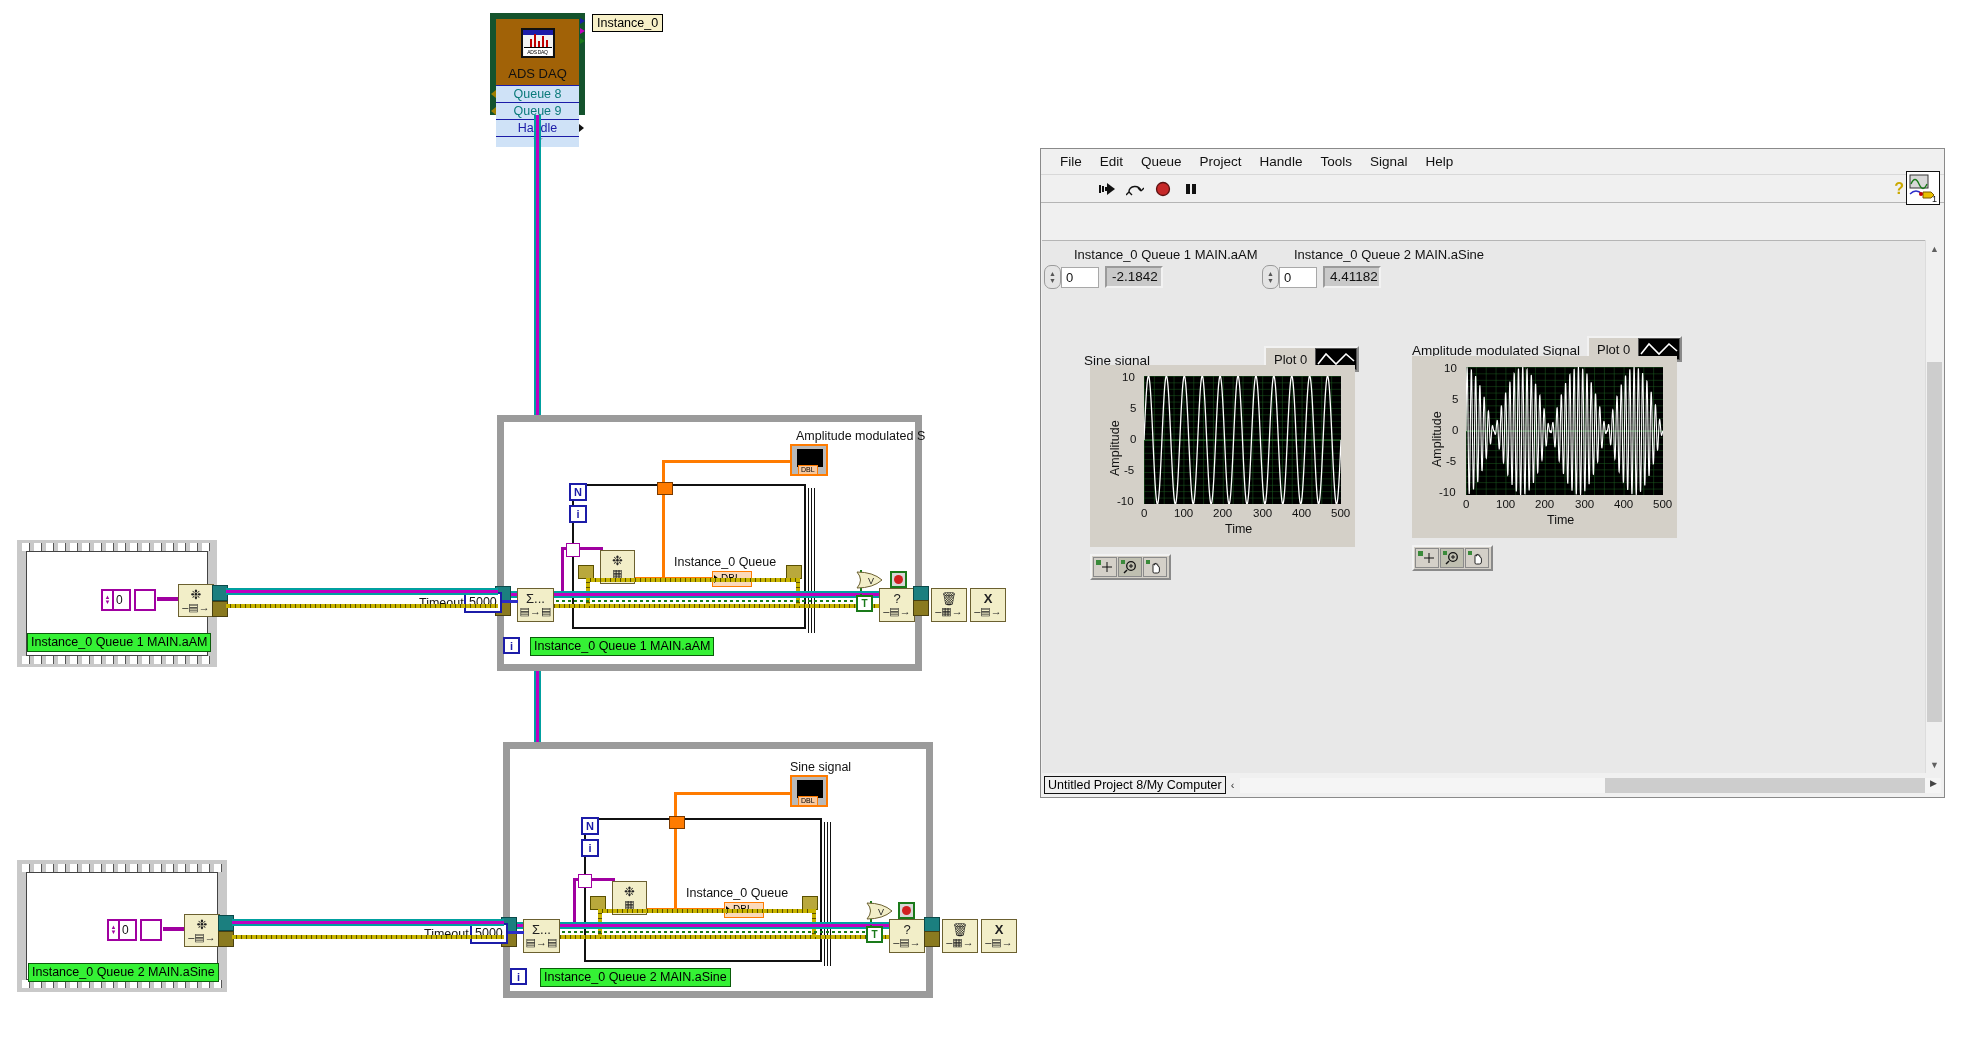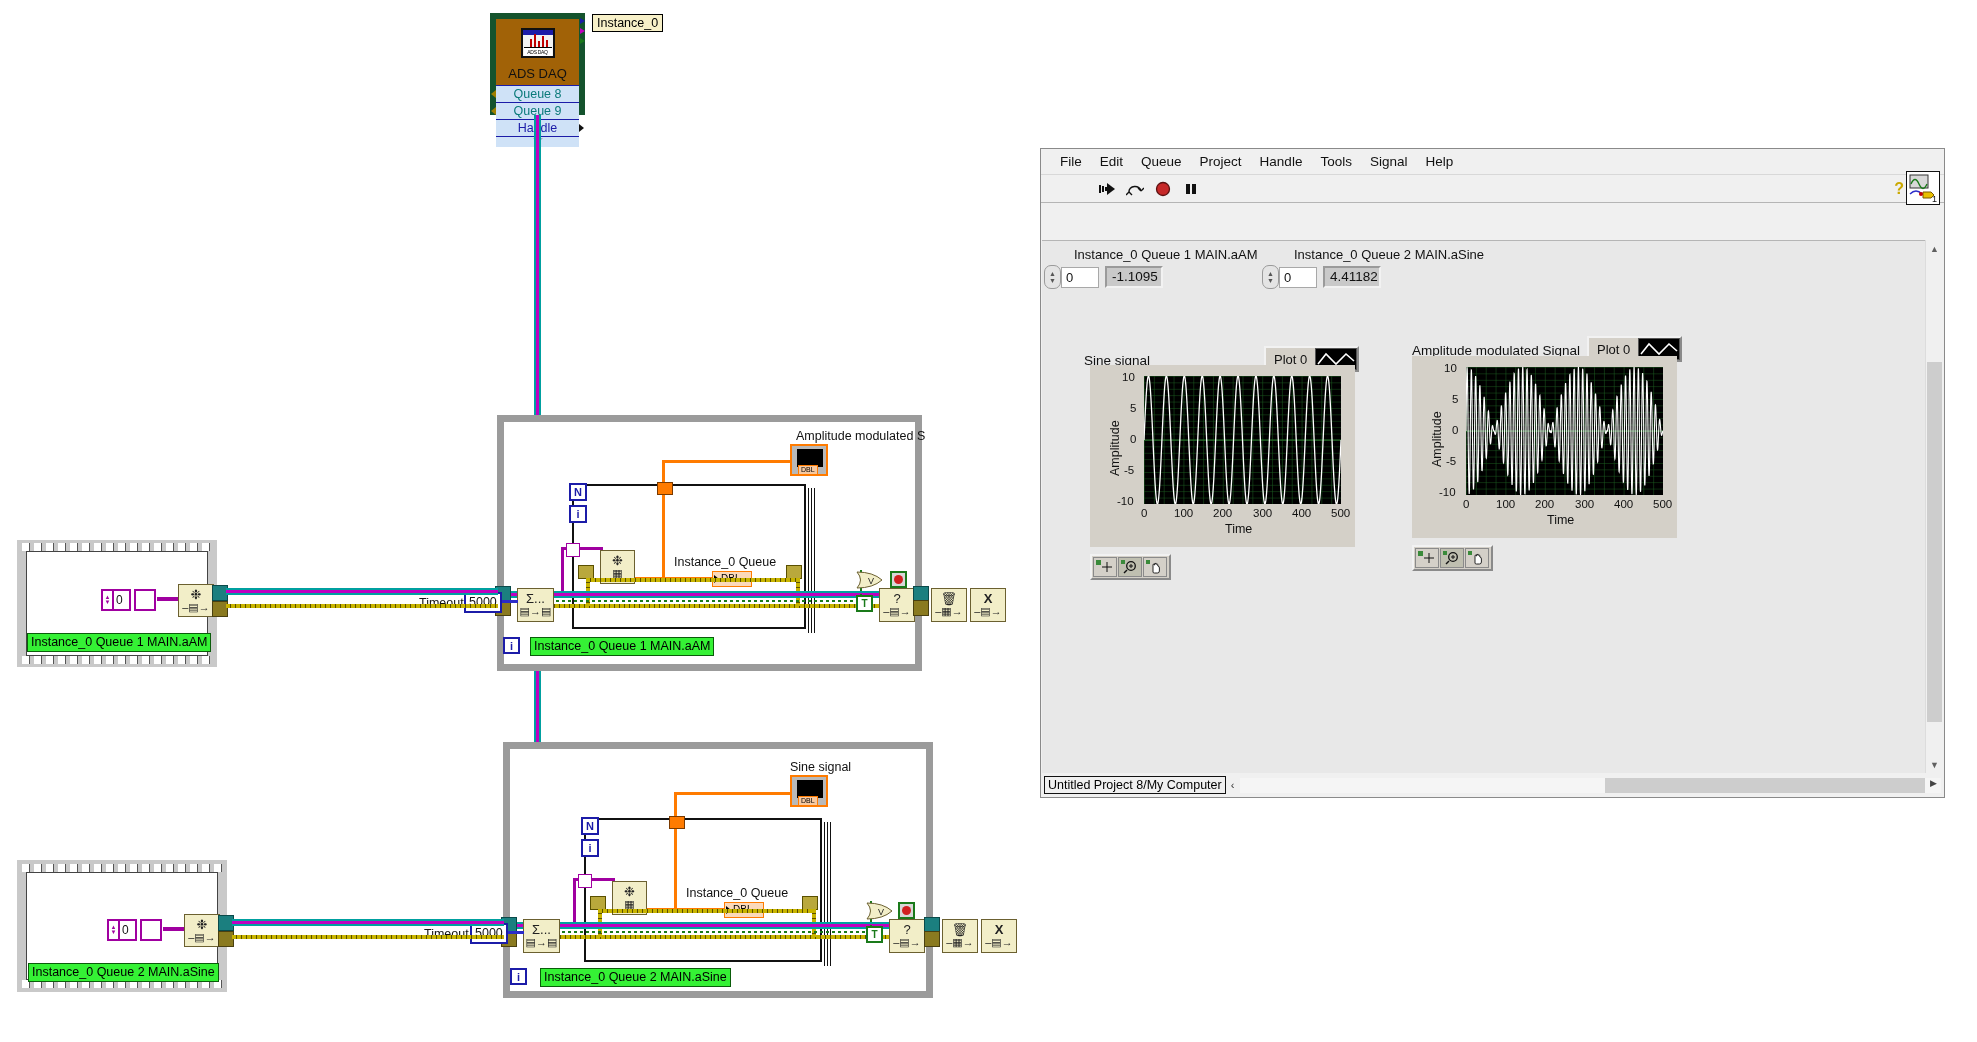--- a/index.html
+++ b/index.html
@@ -480,21 +480,21 @@
 
   <div class="fp-canvas">
 
     <div class="nr-caption" style="left:32px;top:6px;">Instance_0 Queue 1 MAIN.aAM</div>
     <div class="num-readout" style="left:2px;top:24px;">
       <div class="nr-spin">
           <span>▲</span>
           <span>▼</span>
         </div>
       <div class="nr-index">0</div>
-      <div class="nr-value" style="width:58px;margin-left:6px;">-1.1095</div>
+      <div class="nr-value" style="width:58px;margin-left:6px;">-2.1842</div>
     </div>
 
     <div class="nr-caption" style="left:252px;top:6px;">Instance_0 Queue 2 MAIN.aSine</div>
     <div class="num-readout" style="left:220px;top:24px;">
       <div class="nr-spin">
           <span>▲</span>
           <span>▼</span>
         </div>
       <div class="nr-index">0</div>
       <div class="nr-value" style="width:58px;margin-left:6px;">4.41182</div>

